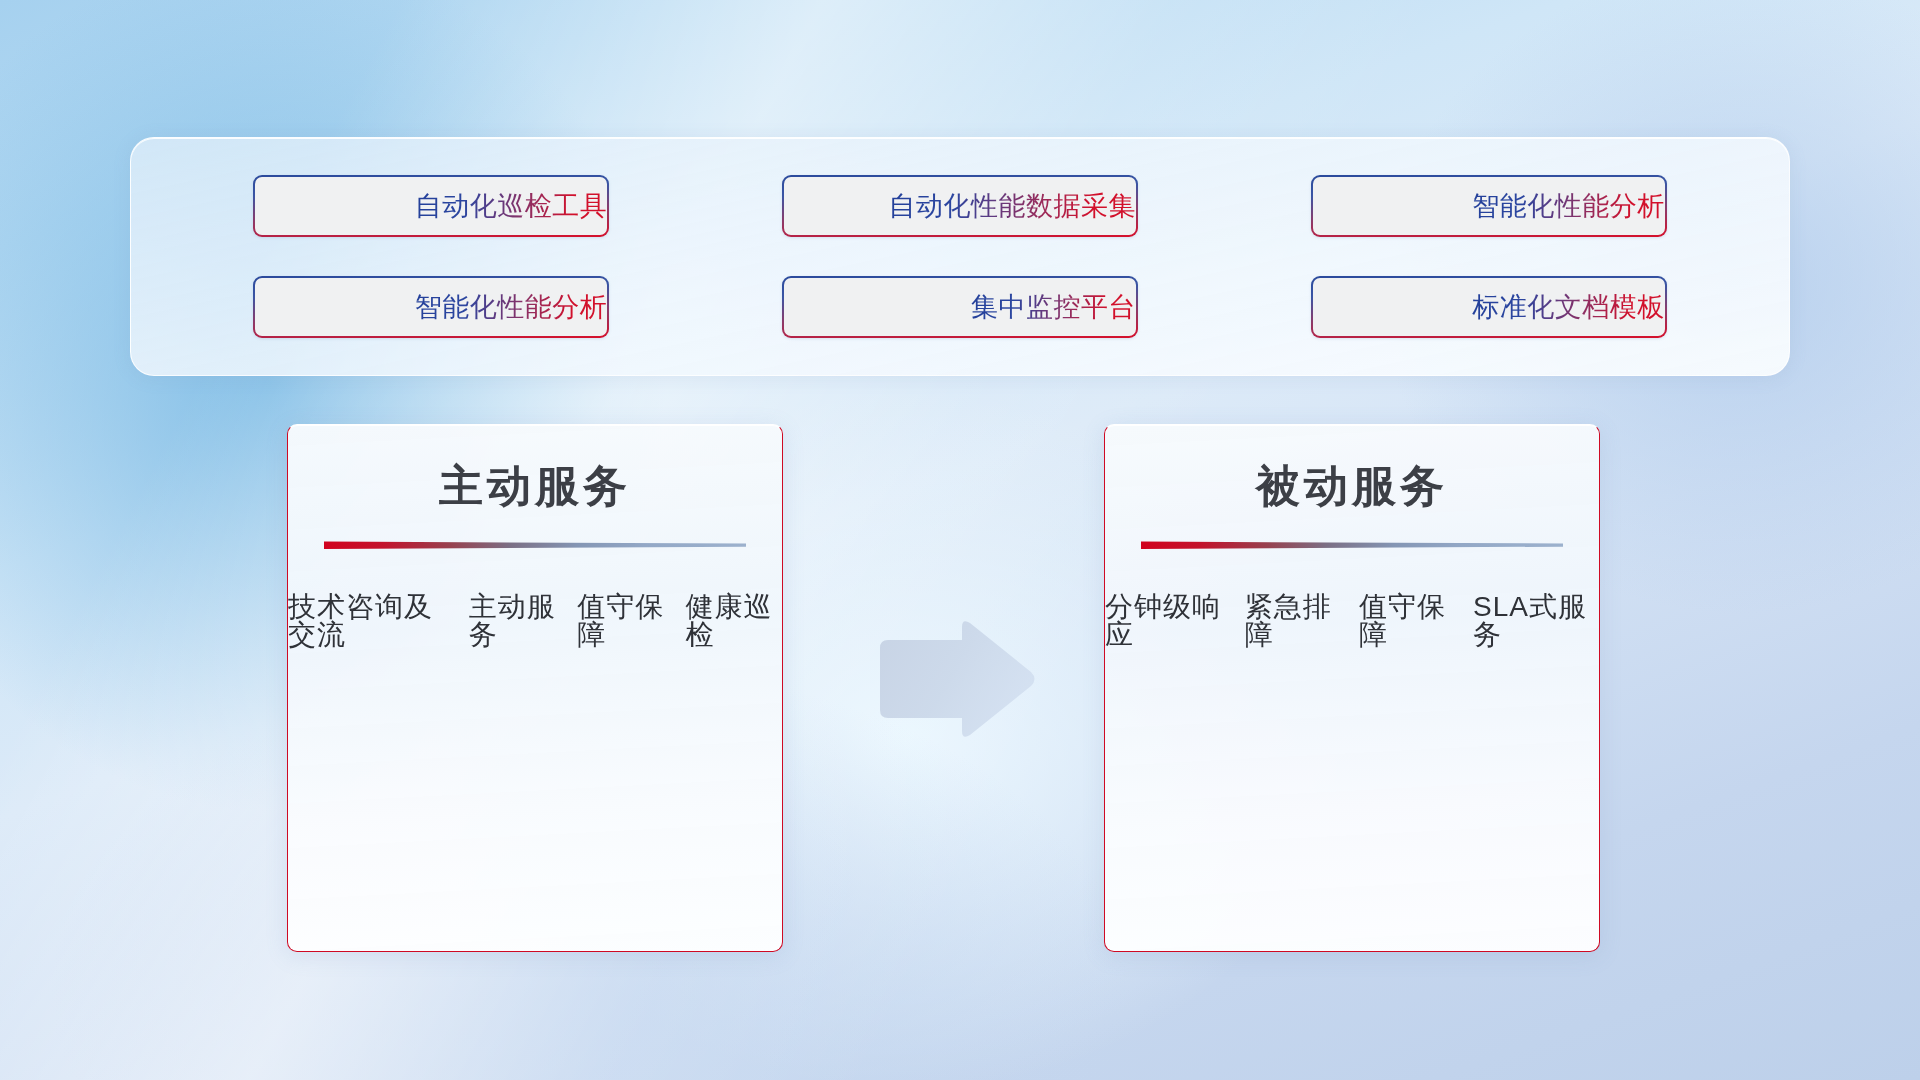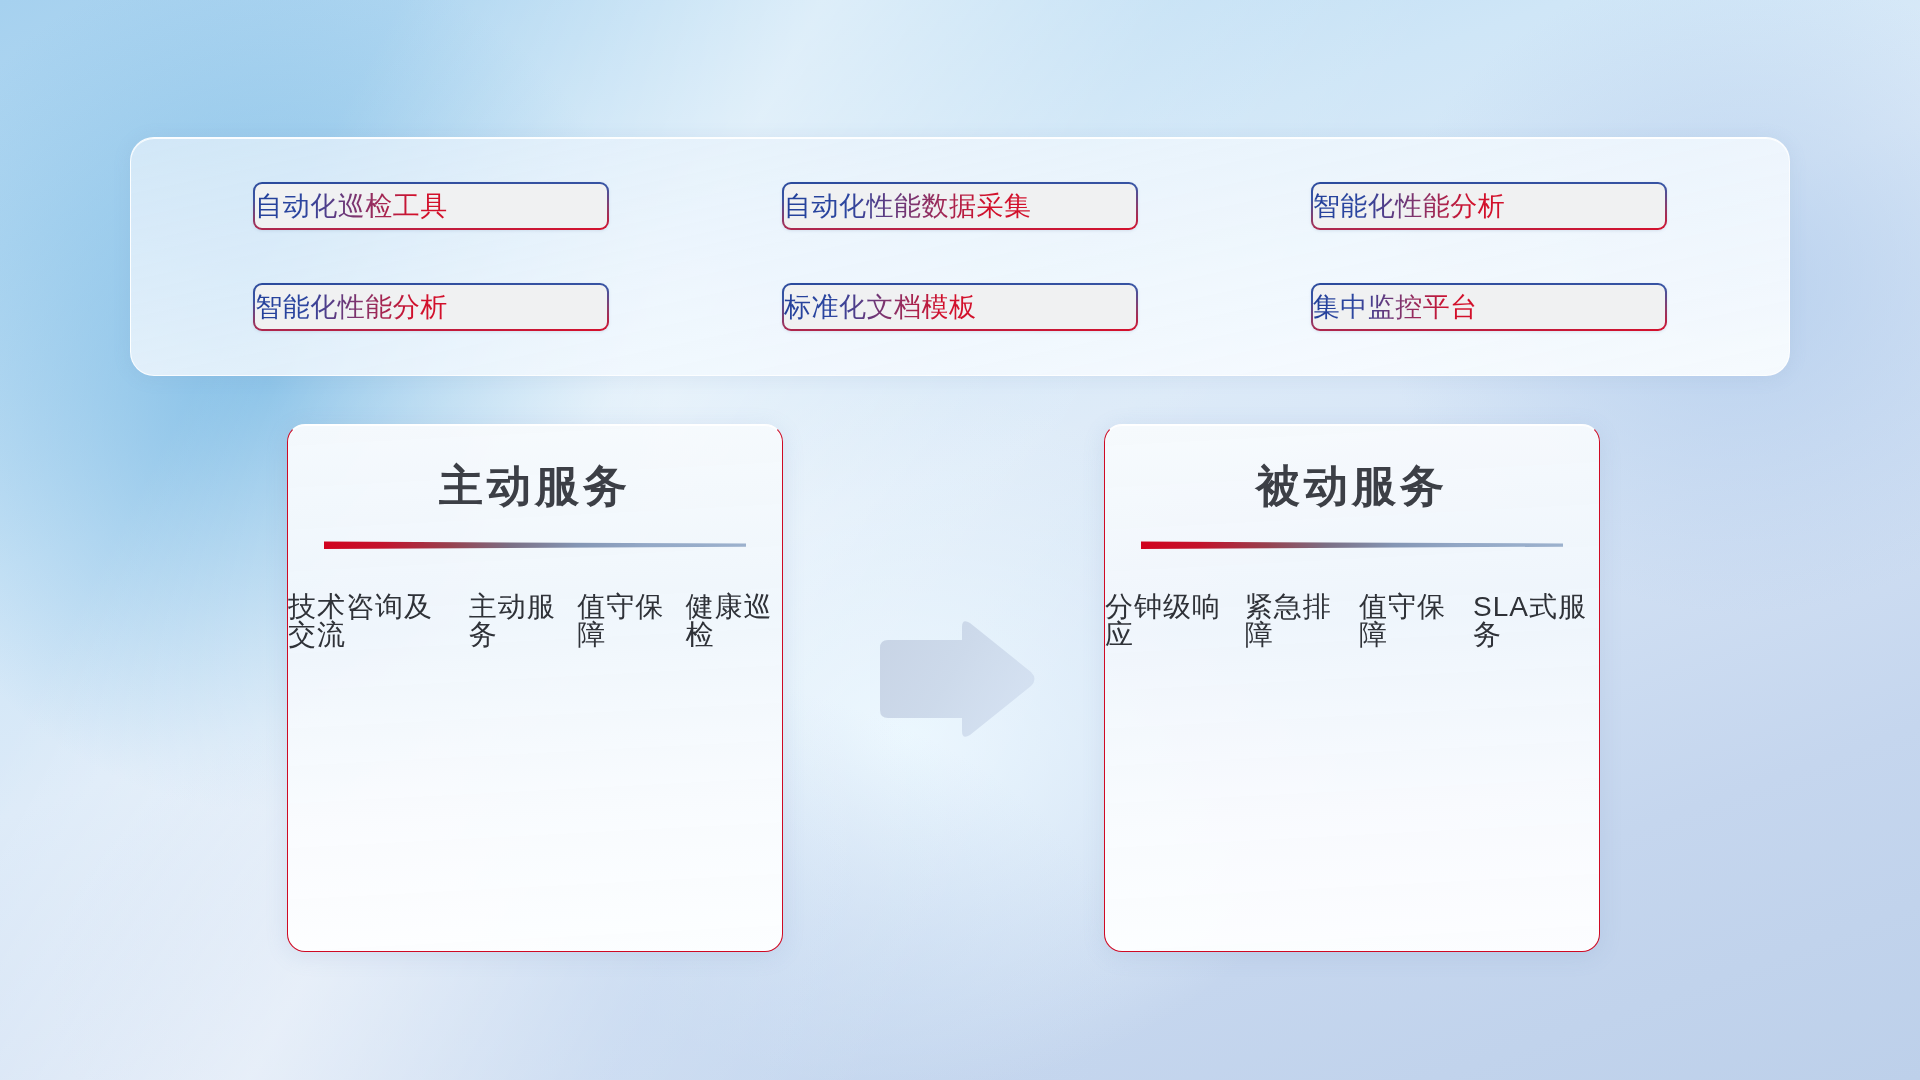--- a/index.html
+++ b/index.html
@@ -45,22 +45,22 @@
     border:1px solid rgba(255,255,255,.85);
     box-shadow:0 2px 18px rgba(120,150,190,.14), inset 0 1px 0 rgba(255,255,255,.9);
     display:grid;
     grid-template-columns:repeat(3,1fr);
     grid-template-rows:repeat(2,1fr);
     align-items:center; justify-items:center;
     padding:24px 36px;
     row-gap:14px;
   }
   .pill{
-    width:356px; height:48px;
-    display:flex; align-items:center; justify-content:flex-start;
+    width:356px; height:62px;
+    display:flex; align-items:center; justify-content:flex-end;
     border-radius:9px;
     background:#f1f2f3;
     border:2px solid transparent;
     background-image:
       linear-gradient(#f0f1f2,#f0f1f2),
       linear-gradient(178deg,#2b4a9c 0%,#3a55a4 28%,#8c3a69 62%,#d70f2a 100%);
     background-origin:border-box;
     background-clip:padding-box,border-box;
     box-shadow:0 1px 3px rgba(90,120,160,.16);
     position:relative;
@@ -69,21 +69,21 @@
     font-size:27px; font-weight:500; letter-spacing:.5px;
     background:linear-gradient(95deg,#23409a 0%,#2c46a0 26%,#8e2f63 58%,#d2102b 82%,#d2102b 100%);
     -webkit-background-clip:text; background-clip:text;
     -webkit-text-fill-color:transparent; color:transparent;
     white-space:nowrap;
   }
 
   
   .card{
     position:absolute; top:424px; width:496px; height:528px;
-    border-radius:18px;
+    border-radius:10px;
     background:linear-gradient(177deg,rgba(247,250,253,.97) 0%,rgba(240,246,252,.95) 38%,rgba(249,251,254,.97) 72%,rgba(253,254,255,.98) 100%);
     border:1.5px solid #cf0a24;
     border-top:1.5px solid rgba(255,255,255,.9);
     box-shadow:0 4px 22px rgba(110,145,190,.16), inset 0 1px 0 rgba(255,255,255,.95);
     display:flex; flex-direction:column; align-items:center;
     overflow:hidden;
   }
   #card-proactive{ left:287px; }
   #card-reactive{ left:1104px; }
 
@@ -135,24 +135,24 @@
   <div class="pill">
     <span class="pill-label">自动化性能数据采集</span>
   </div>
   <div class="pill">
     <span class="pill-label">智能化性能分析</span>
   </div>
   <div class="pill">
     <span class="pill-label">智能化性能分析</span>
   </div>
   <div class="pill">
-    <span class="pill-label">标准化文档模板</span>
+    <span class="pill-label">集中监控平台</span>
   </div>
   <div class="pill">
-    <span class="pill-label">集中监控平台</span>
+    <span class="pill-label">标准化文档模板</span>
   </div>
 </div>
 
 <div class="card" id="card-proactive">
   <div class="card-title">主动服务</div>
   <div class="card-divider"></div>
   <div class="card-list">
     <div class="card-list-item">技术咨询及交流</div>
     <div class="card-list-item">主动服务</div>
     <div class="card-list-item">值守保障</div>

